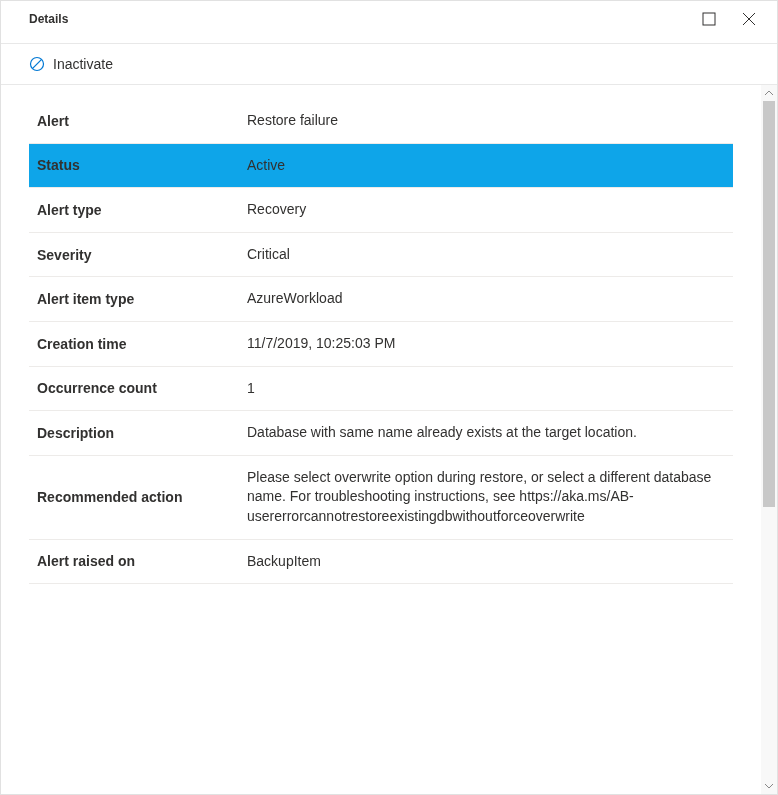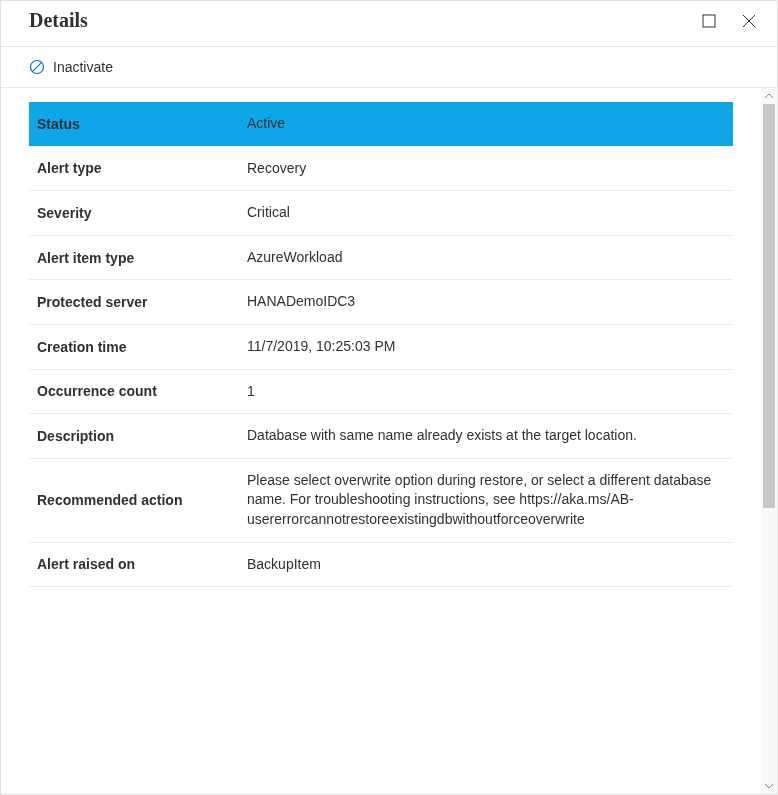--- a/index.html
+++ b/index.html
@@ -23,24 +23,23 @@
       border: 1px solid #e1e1e1;
     }
     .titlebar {
       display: flex;
       align-items: center;
       justify-content: space-between;
       padding: 8px 18px 14px 28px;
       border-bottom: 1px solid #e8e8e8;
     }
     .titlebar h1 {
-      font-size: 20px;
+      font-size: 12px;
       font-weight: 600;
       color: #323130;
-      font-family: Liberation Serif, serif;
     }
     .window-controls {
       display: flex;
       gap: 20px;
       align-items: center;
     }
     .window-control {
       cursor: pointer;
       display: flex;
       align-items: center;
@@ -163,39 +162,39 @@
           </svg>
       </span>
       <span>Inactivate</span>
     </button>
   </div>
 
   <div class="content-area">
     <div class="content-inner">
       <table class="details-table">
         <tbody id="details-body">
+            <tr>
+              <td class="label">Alert</td>
+              <td class="value">Restore failure</td>
+            </tr>
             <tr class="highlight">
               <td class="label">Status</td>
               <td class="value">Active</td>
             </tr>
             <tr>
               <td class="label">Alert type</td>
               <td class="value">Recovery</td>
             </tr>
             <tr>
               <td class="label">Severity</td>
               <td class="value">Critical</td>
             </tr>
             <tr>
               <td class="label">Alert item type</td>
               <td class="value">AzureWorkload</td>
-            </tr>
-            <tr>
-              <td class="label">Protected server</td>
-              <td class="value">HANADemoIDC3</td>
             </tr>
             <tr>
               <td class="label">Creation time</td>
               <td class="value">11/7/2019, 10:25:03 PM</td>
             </tr>
             <tr>
               <td class="label">Occurrence count</td>
               <td class="value">1</td>
             </tr>
             <tr>

